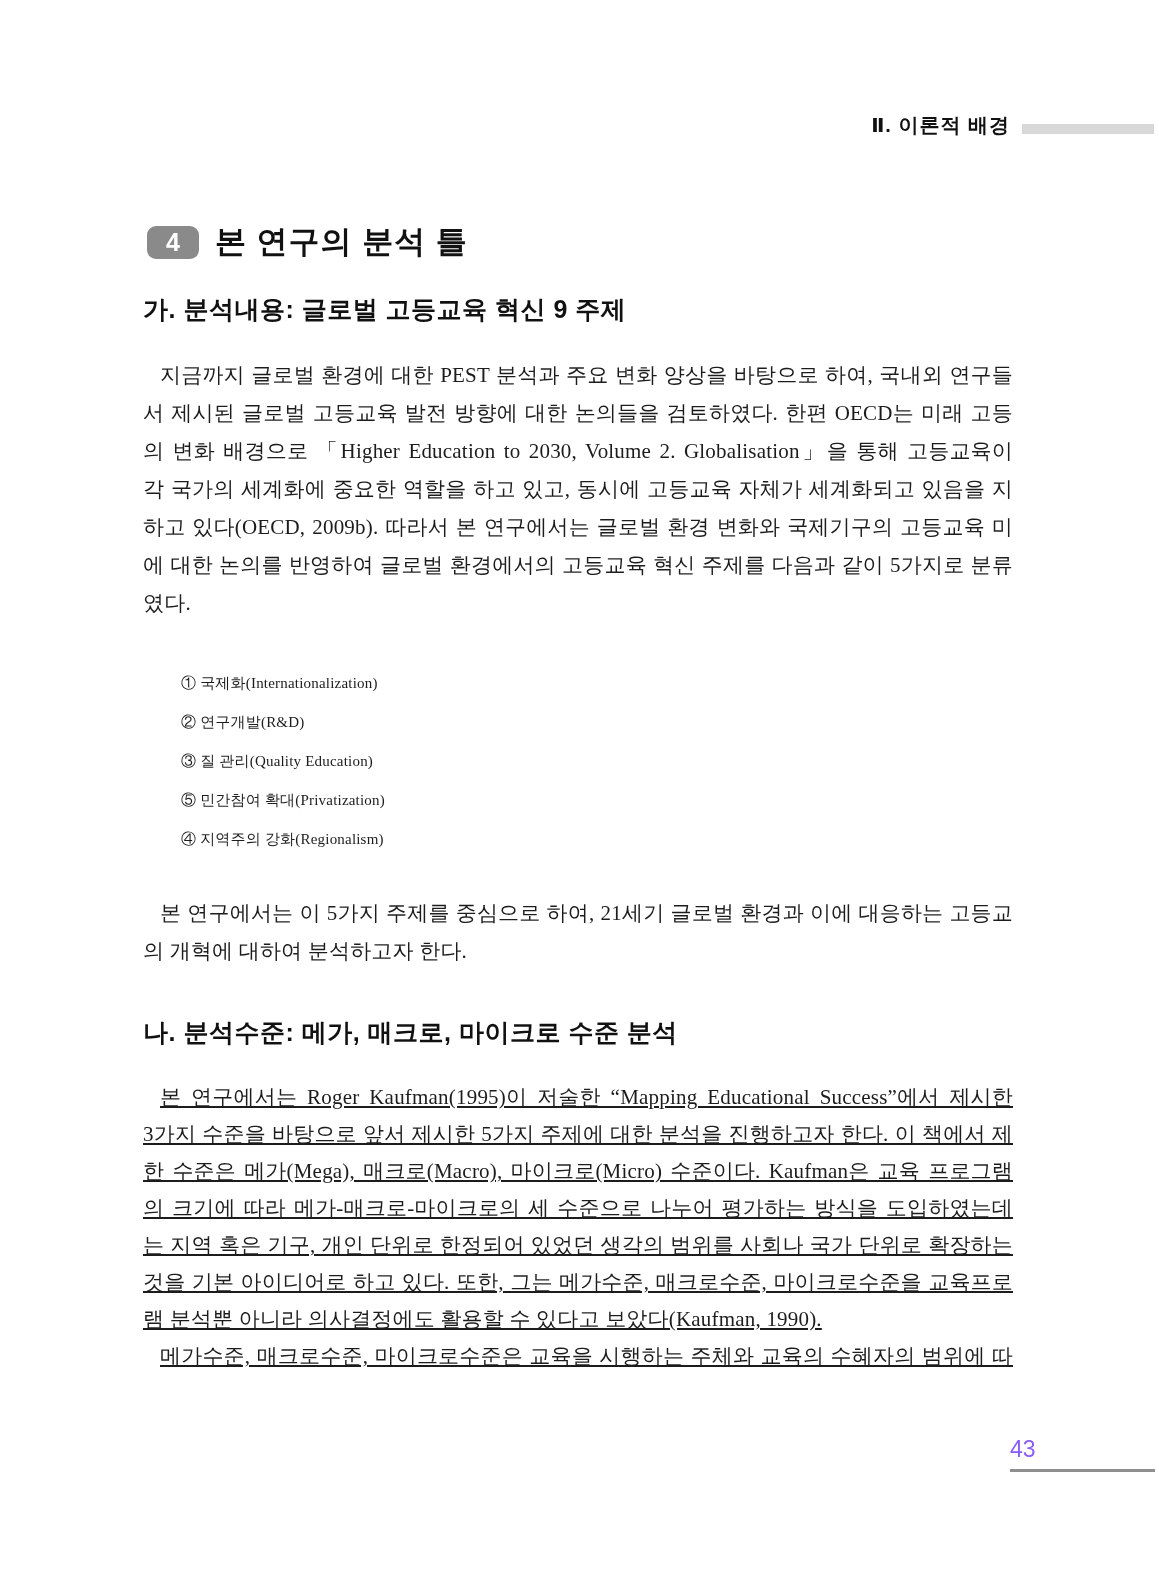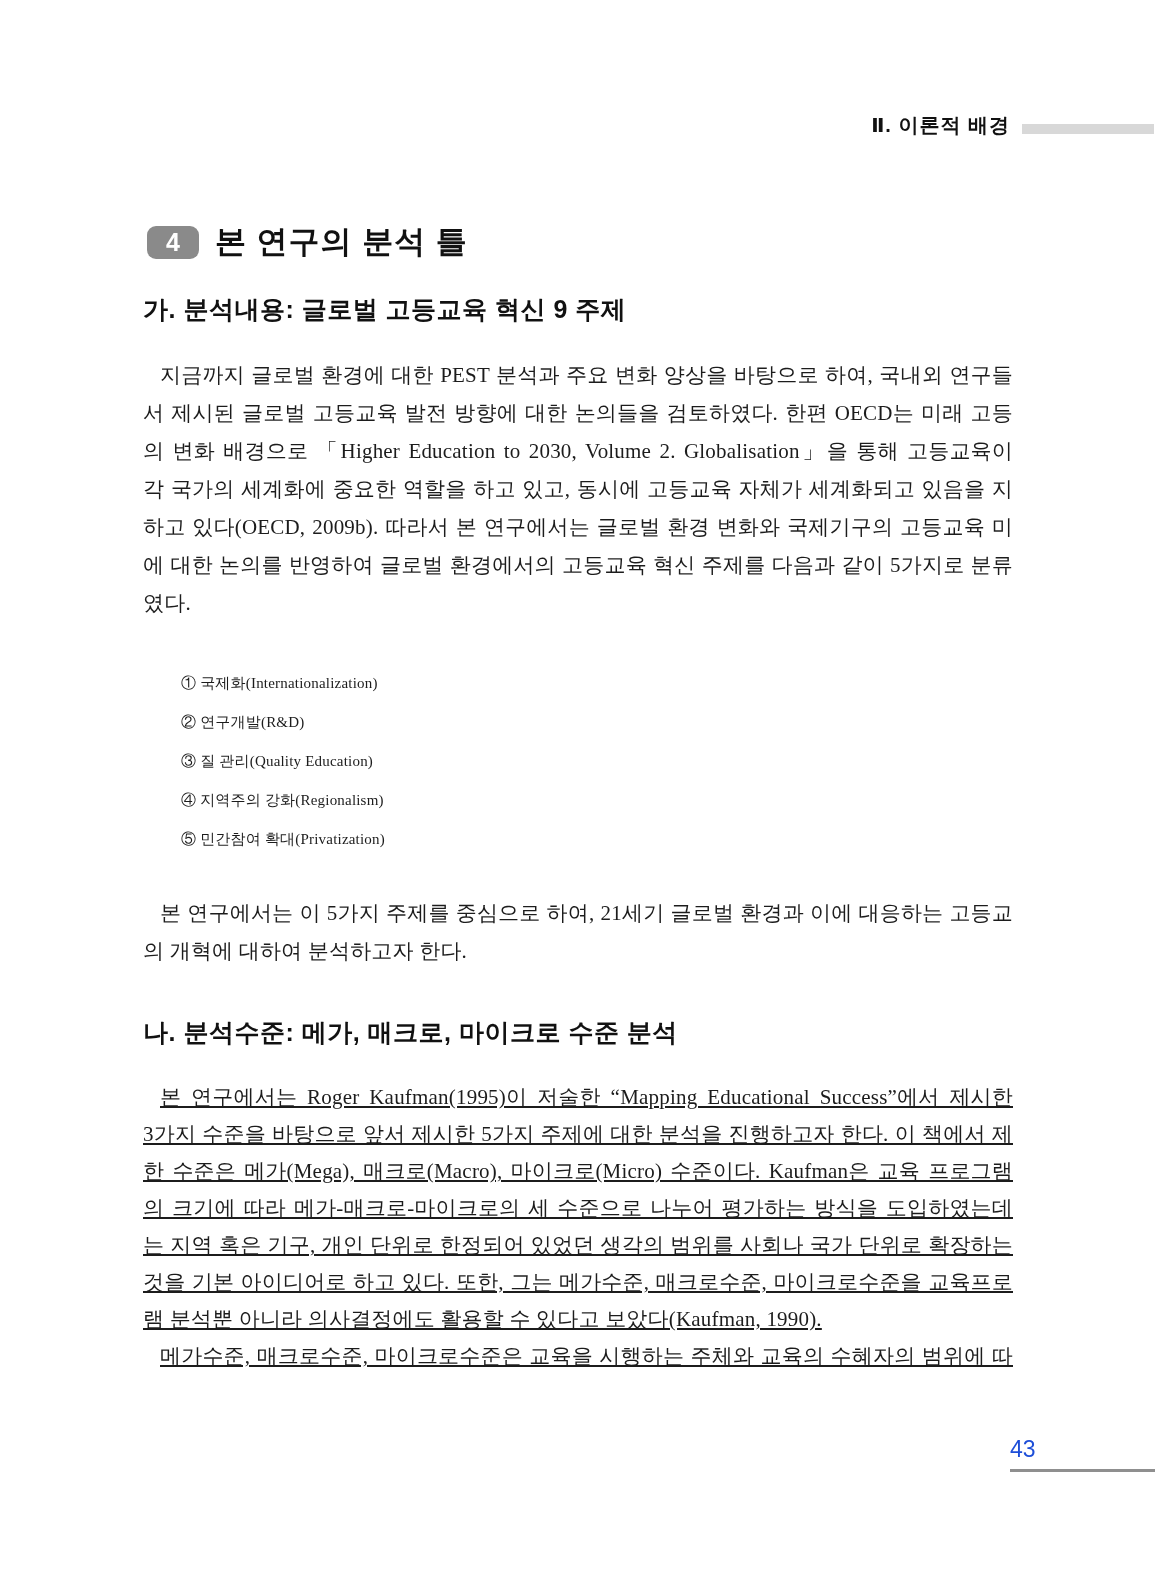--- a/index.html
+++ b/index.html
@@ -110,21 +110,21 @@
     line-height: 39px;
   }
 
   
   .page-number {
     position: absolute;
     top: 1436px; left: 1010px;
     width: 146px;
     font-family: "Liberation Sans", "DejaVu Sans", sans-serif;
     font-size: 23px;
-    color: #1d4ed8;
+    color: #8b5cf6;
     text-align: left;
   }
   .page-number-rule {
     position: absolute;
     top: 1469px; left: 1010px;
     width: 145px; height: 3px;
     background: #8f8f8f;
   }
 </style>
 </head>
@@ -147,22 +147,22 @@
     <div class="line">각 국가의 세계화에 중요한 역할을 하고 있고, 동시에 고등교육 자체가 세계화되고 있음을 지적</div>
     <div class="line">하고 있다(OECD, 2009b). 따라서 본 연구에서는 글로벌 환경 변화와 국제기구의 고등교육 미래</div>
     <div class="line">에 대한 논의를 반영하여 글로벌 환경에서의 고등교육 혁신 주제를 다음과 같이 5가지로 분류하</div>
     <div class="line flush">였다.</div>
   </div>
 
 <div class="topic-list">
     <div class="list-item">① 국제화(Internationalization)</div>
     <div class="list-item">② 연구개발(R&amp;D)</div>
     <div class="list-item">③ 질 관리(Quality Education)</div>
+    <div class="list-item">⑤ 민간참여 확대(Privatization)</div>
     <div class="list-item">④ 지역주의 강화(Regionalism)</div>
-    <div class="list-item">⑤ 민간참여 확대(Privatization)</div>
   </div>
 
 <div class="para p2">
     <div class="line indent">본 연구에서는 이 5가지 주제를 중심으로 하여, 21세기 글로벌 환경과 이에 대응하는 고등교육</div>
     <div class="line flush">의 개혁에 대하여 분석하고자 한다.</div>
   </div>
 
 <div class="subsection b">나. 분석수준: 메가, 매크로, 마이크로 수준 분석</div>
 
 <div class="para p3 tight">

